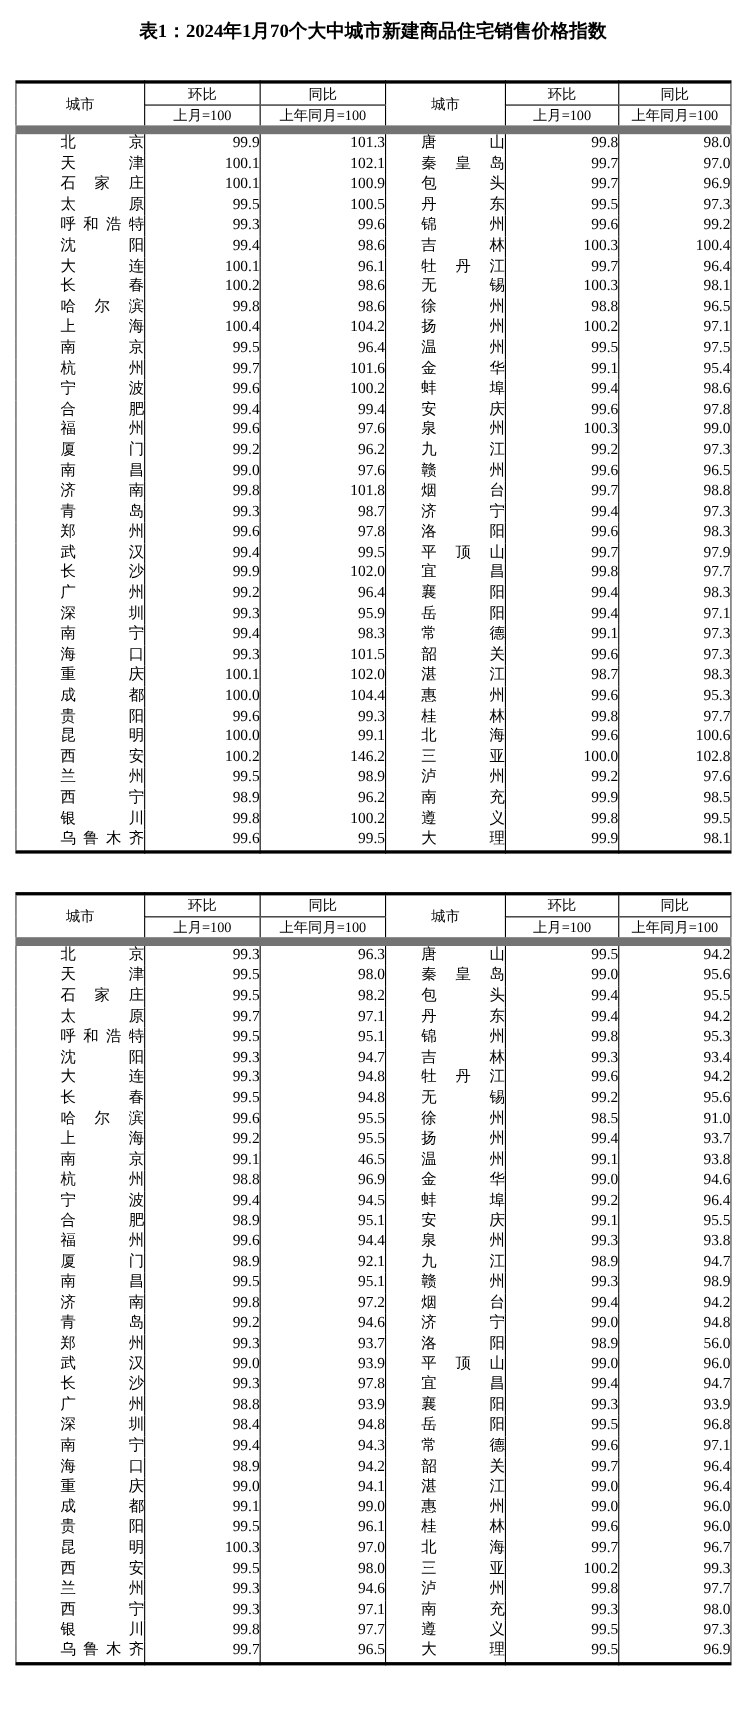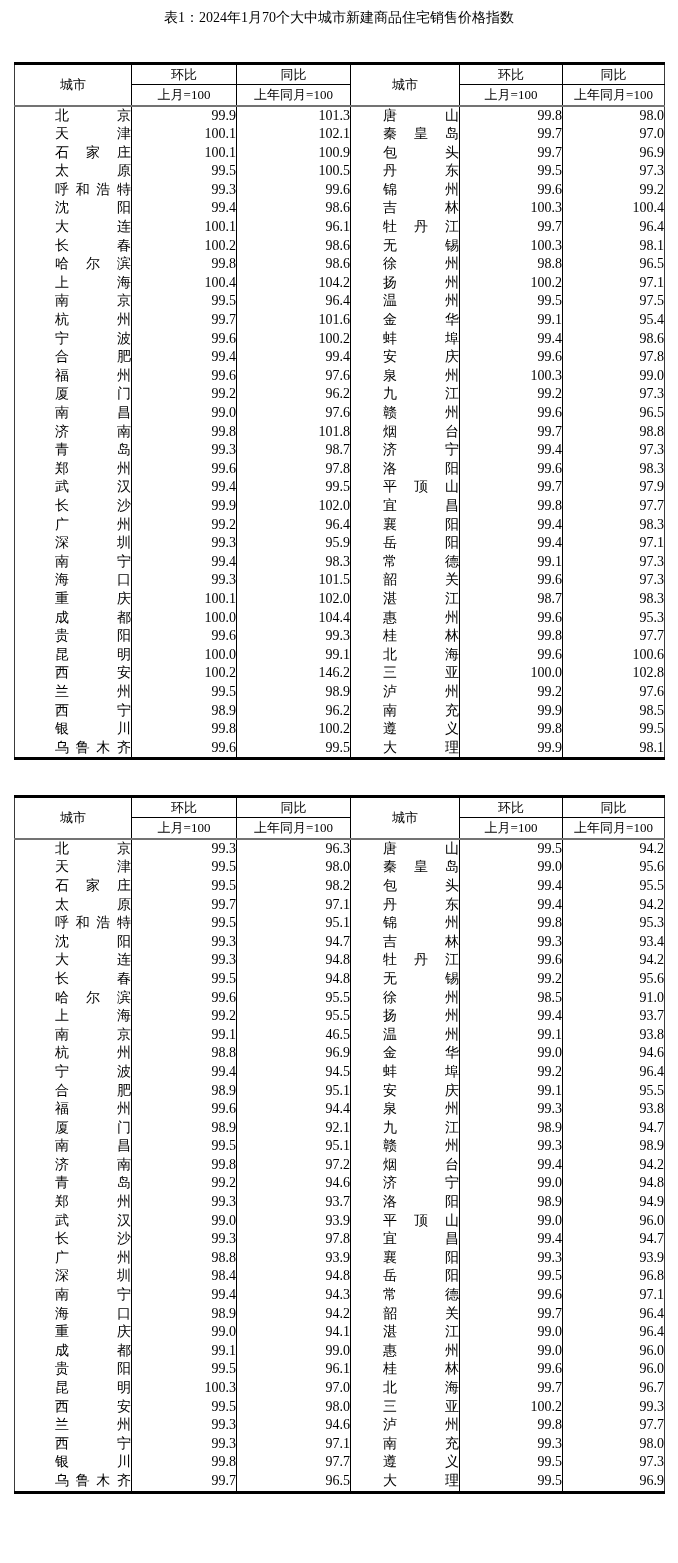--- a/index.html
+++ b/index.html
@@ -12,24 +12,24 @@
     width: 678px;
     height: 1563px;
     font-family: "Liberation Serif", "DejaVu Serif", serif;
     overflow: hidden;
   }
   .doc {
     padding: 0 14px;
   }
   .tbl-title {
     text-align: center;
-    font-weight: normal;
-    font-size: 14px;
+    font-weight: bold;
+    font-size: 17px;
     line-height: 18px;
-    margin: 0;
+    margin: 11px;
   }
   .title-1 { padding-top: 9px; }
   .title-2 { padding-top: 50px; }
   .data-table {
     width: 650px;
     margin-top: 35px;
     border-collapse: collapse;
     table-layout: fixed;
     border-top: 3px solid #000;
     border-bottom: 3px solid #000;
@@ -43,21 +43,21 @@
   .data-table col.c-mom2  { width: 103px; }
   .data-table col.c-yoy2  { width: 102px; }
   .data-table th, .data-table td {
     padding: 0;
     font-weight: normal;
     font-size: 14px;
     vertical-align: middle;
   }
   .data-table th { font-size: 13px; }
   .data-table thead tr { height: 21px; }
-  .data-table thead { border-bottom: 2px solid #737373; }
+  .data-table thead { border-bottom: 8px solid #737373; }
   .data-table .vline { border-left: 1px solid #000; }
   .data-table .hline { border-bottom: 1px solid #000; margin-top: 16px; }
   .data-table thead th { text-align: center; }
   .data-table tbody tr { height: 18.6px; }
   .data-table tbody td { line-height: 18.6px; white-space: nowrap; }
   .city-cell { text-align: right; }
   .city-cell-l { padding-right: 9px; }
   .city-cell-r { padding-right: 20px; }
   .city-name {
     display: inline-block;
@@ -565,21 +565,21 @@
           <td class="city-cell city-cell-r vline"><span class="city-name">济宁</span></td>
           <td class="num-cell vline">99.0</td>
           <td class="num-cell vline">94.8</td>
         </tr>
         <tr>
           <td class="city-cell city-cell-l"><span class="city-name">郑州</span></td>
           <td class="num-cell vline">99.3</td>
           <td class="num-cell vline">93.7</td>
           <td class="city-cell city-cell-r vline"><span class="city-name">洛阳</span></td>
           <td class="num-cell vline">98.9</td>
-          <td class="num-cell vline">94.9</td>
+          <td class="num-cell vline">56.0</td>
         </tr>
         <tr>
           <td class="city-cell city-cell-l"><span class="city-name">武汉</span></td>
           <td class="num-cell vline">99.0</td>
           <td class="num-cell vline">93.9</td>
           <td class="city-cell city-cell-r vline"><span class="city-name">平顶山</span></td>
           <td class="num-cell vline">99.0</td>
           <td class="num-cell vline">96.0</td>
         </tr>
         <tr>

